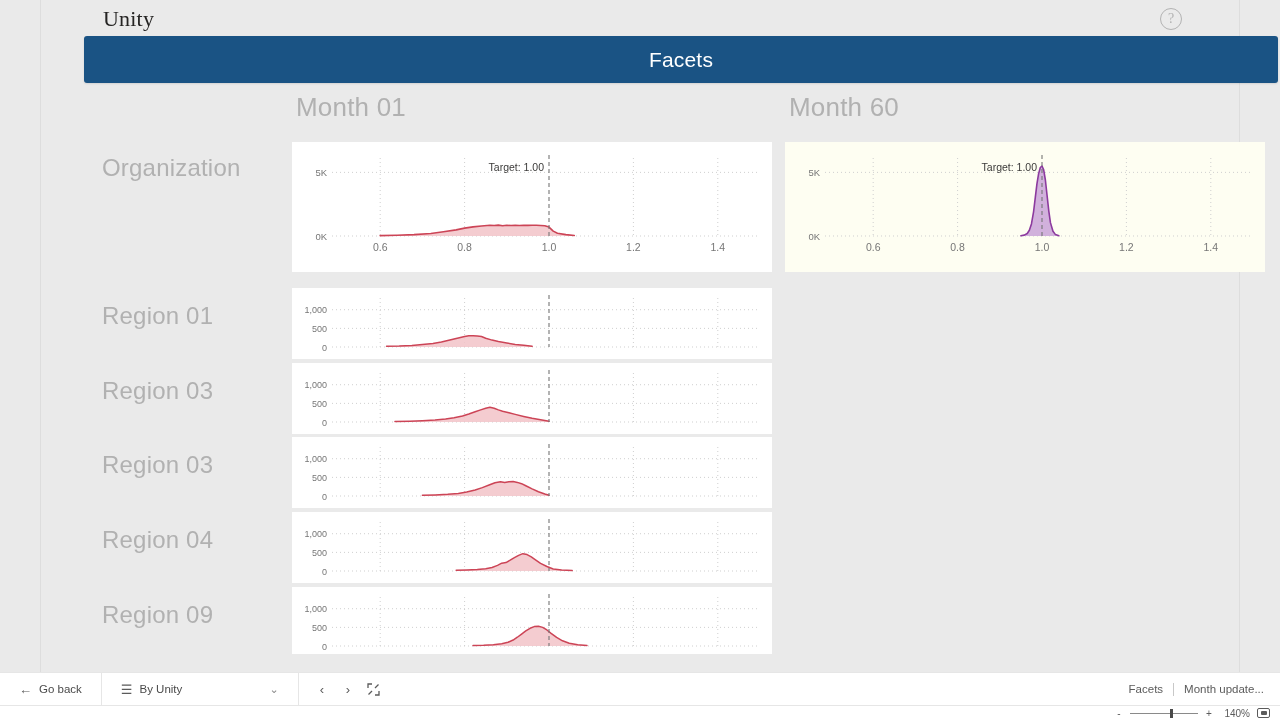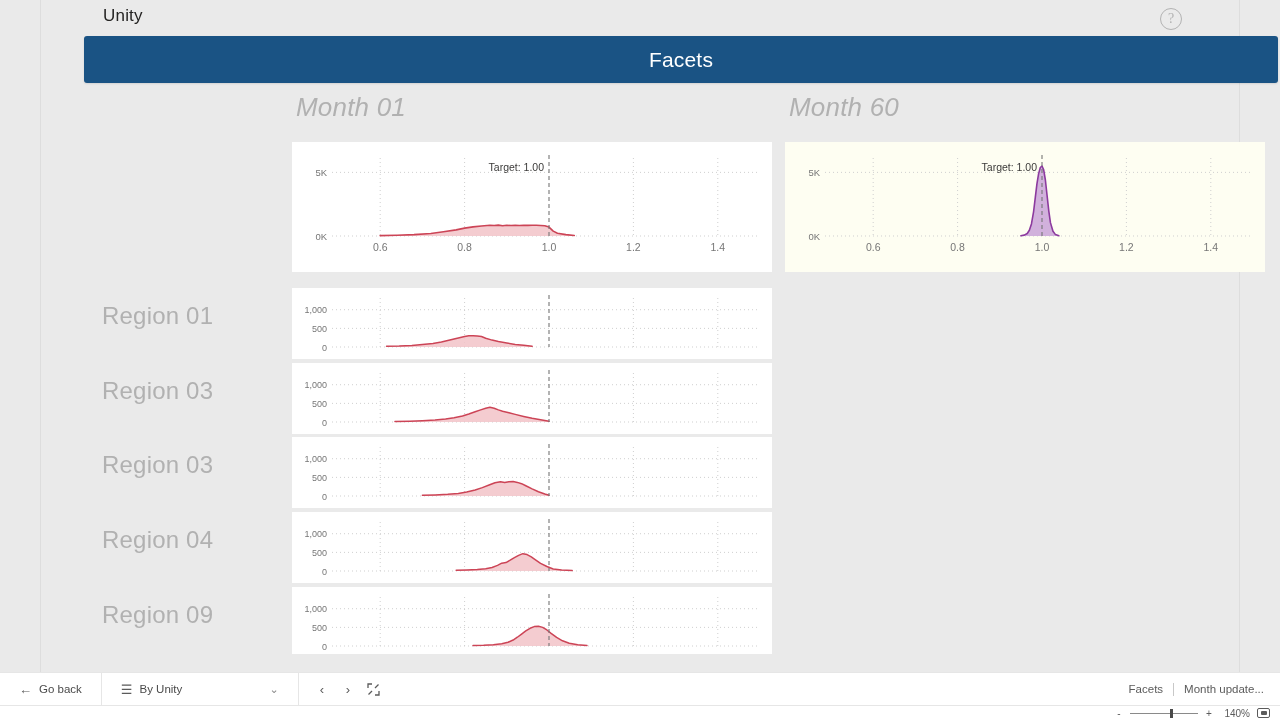--- a/index.html
+++ b/index.html
@@ -36,22 +36,22 @@
     height: 672px;
     background: #eaeaea;
     border-left: 1px solid #dddddd;
     border-right: 1px solid #dddddd;
   }
 
   
   .report-title {
     position: absolute;
     left: 62px; top: 6px;
-    font-family: Liberation Sans, sans-serif;
-    font-size: 17px;
+    font-family: Liberation Serif, serif;
+    font-size: 22px;
     color: #252423;
     letter-spacing: 0.2px;
   }
 
   .help-btn {
     position: absolute;
     right: 57px; top: 8px;
     width: 22px; height: 22px;
     border: 1.4px solid #b3b3b3;
     border-radius: 50%;
@@ -85,21 +85,21 @@
   .grid {
     position: absolute;
     left: 43px; top: 92px;
     width: 1194px;
     height: 570px;
   }
 
   .col-headers {
     position: absolute;
     left: 0; top: 0;
-    width: 100%; height: 48px; font-style: italic;
+    width: 100%; height: 48px;
   }
   .col-header {
     position: absolute;
     top: 0;
     font-size: 26px;
     color: #b1b1b1;
     letter-spacing: 0.2px;
   }
   .col-header.c1 { left: 212px; }
   .col-header.c2 { left: 705px; text-align: right; }
@@ -261,20 +261,21 @@
         <span class="banner-text">Facets</span>
       </div>
 
       <div class="grid">
 
         <div class="col-headers">
           <div class="col-header c1">Month 01</div>
           <div class="col-header c2">Month 60</div>
         </div>
 
+        <div class="row-label" style="top:62px">Organization</div>
         <div class="row-label" style="top:210px">Region 01</div>
         <div class="row-label" style="top:285px">Region 03</div>
         <div class="row-label" style="top:359px">Region 03</div>
         <div class="row-label" style="top:434px">Region 04</div>
         <div class="row-label" style="top:509px">Region 09</div>
 
         <div class="cell" style="left:208px; top:50px; width:480px; height:130px;">
           <svg id="chart-0" width="480" height="130" viewBox="0 0 480 130">
               <line x1="40" y1="94" x2="468" y2="94" stroke="#cfcfcf" stroke-width="1" stroke-dasharray="1 3"></line>
               <text x="35" y="97.5" text-anchor="end" class="axis-text big">0K</text>

